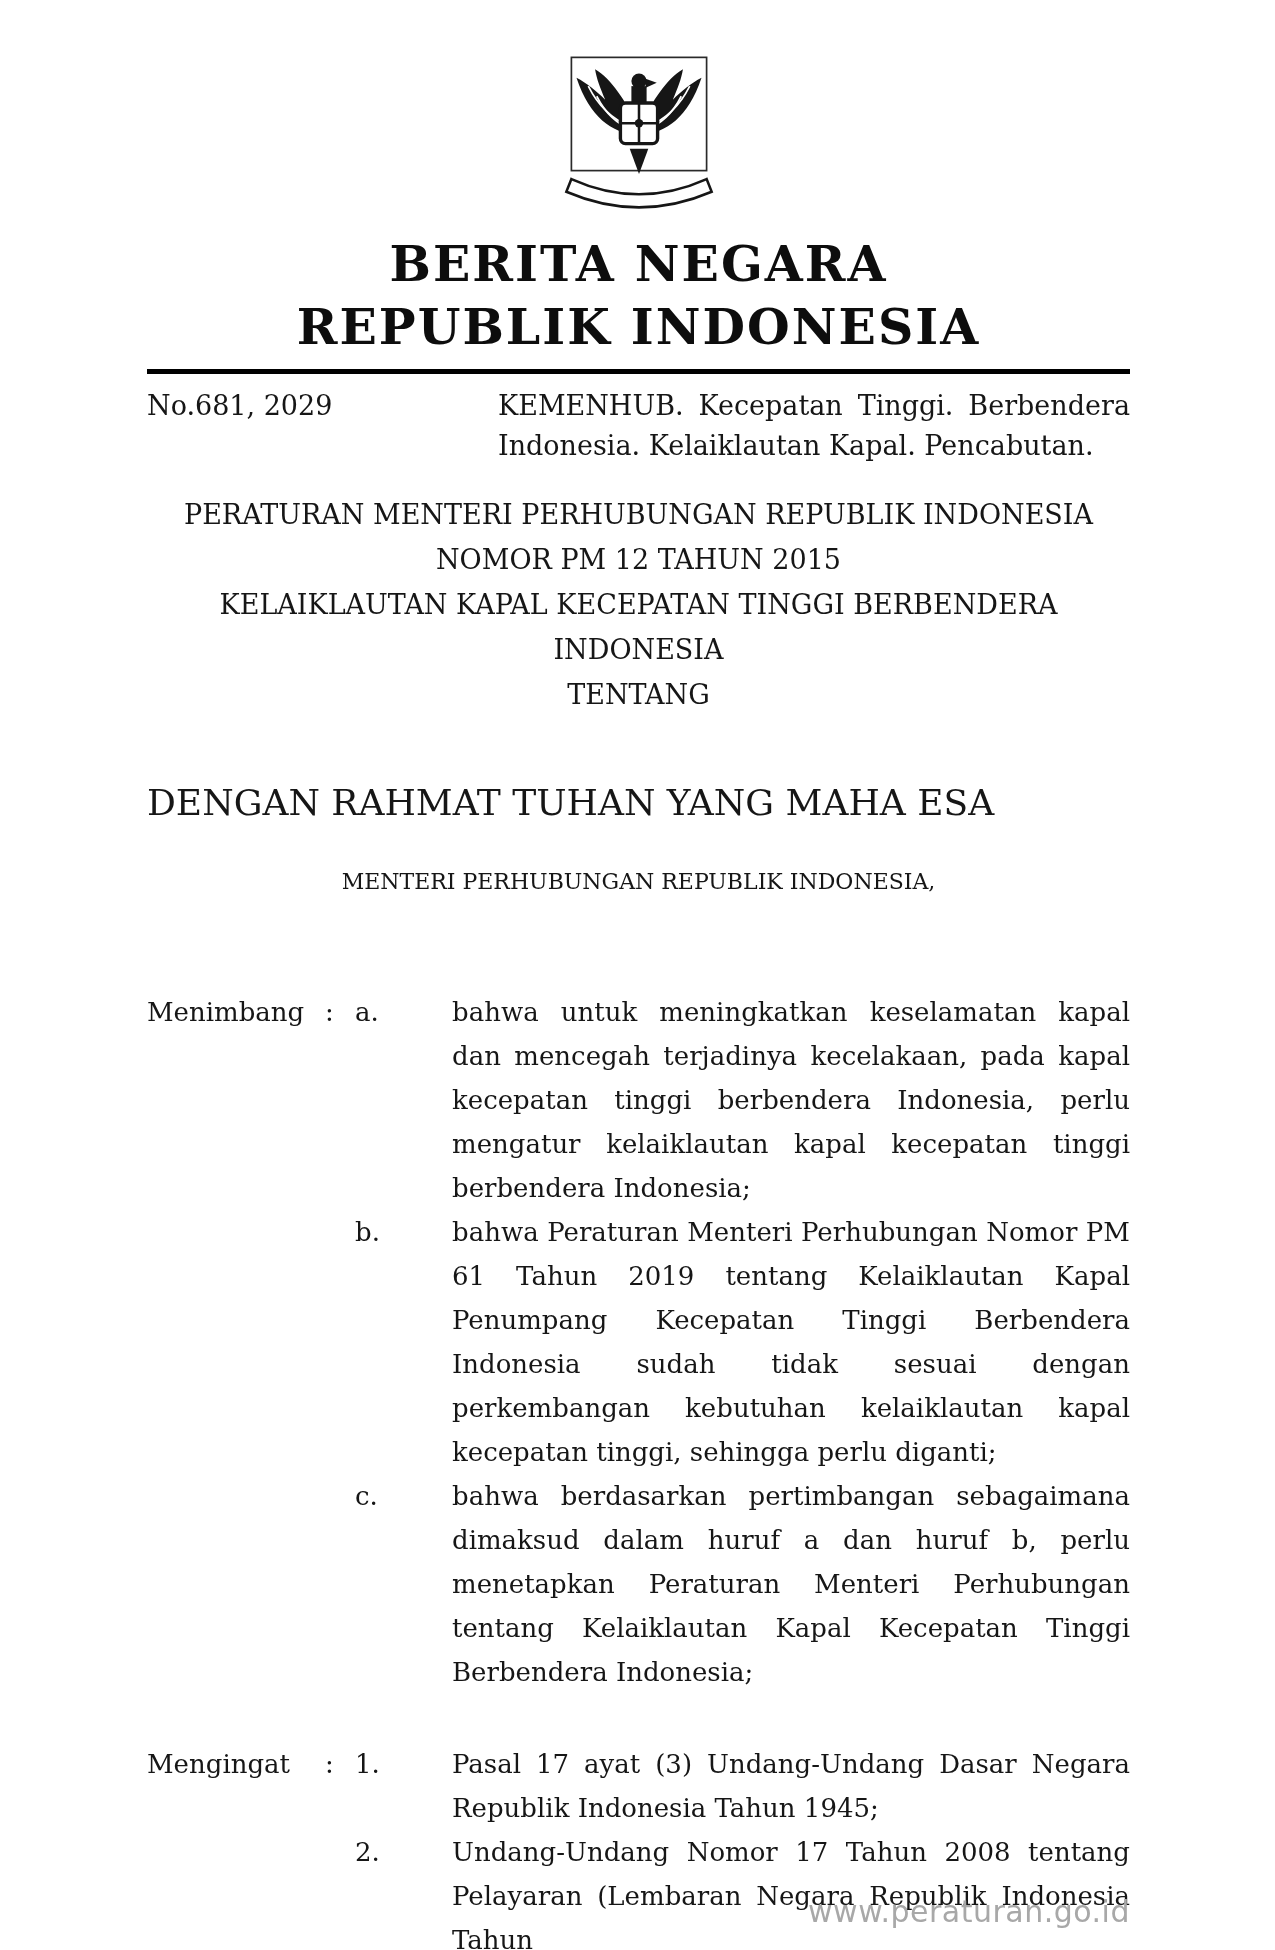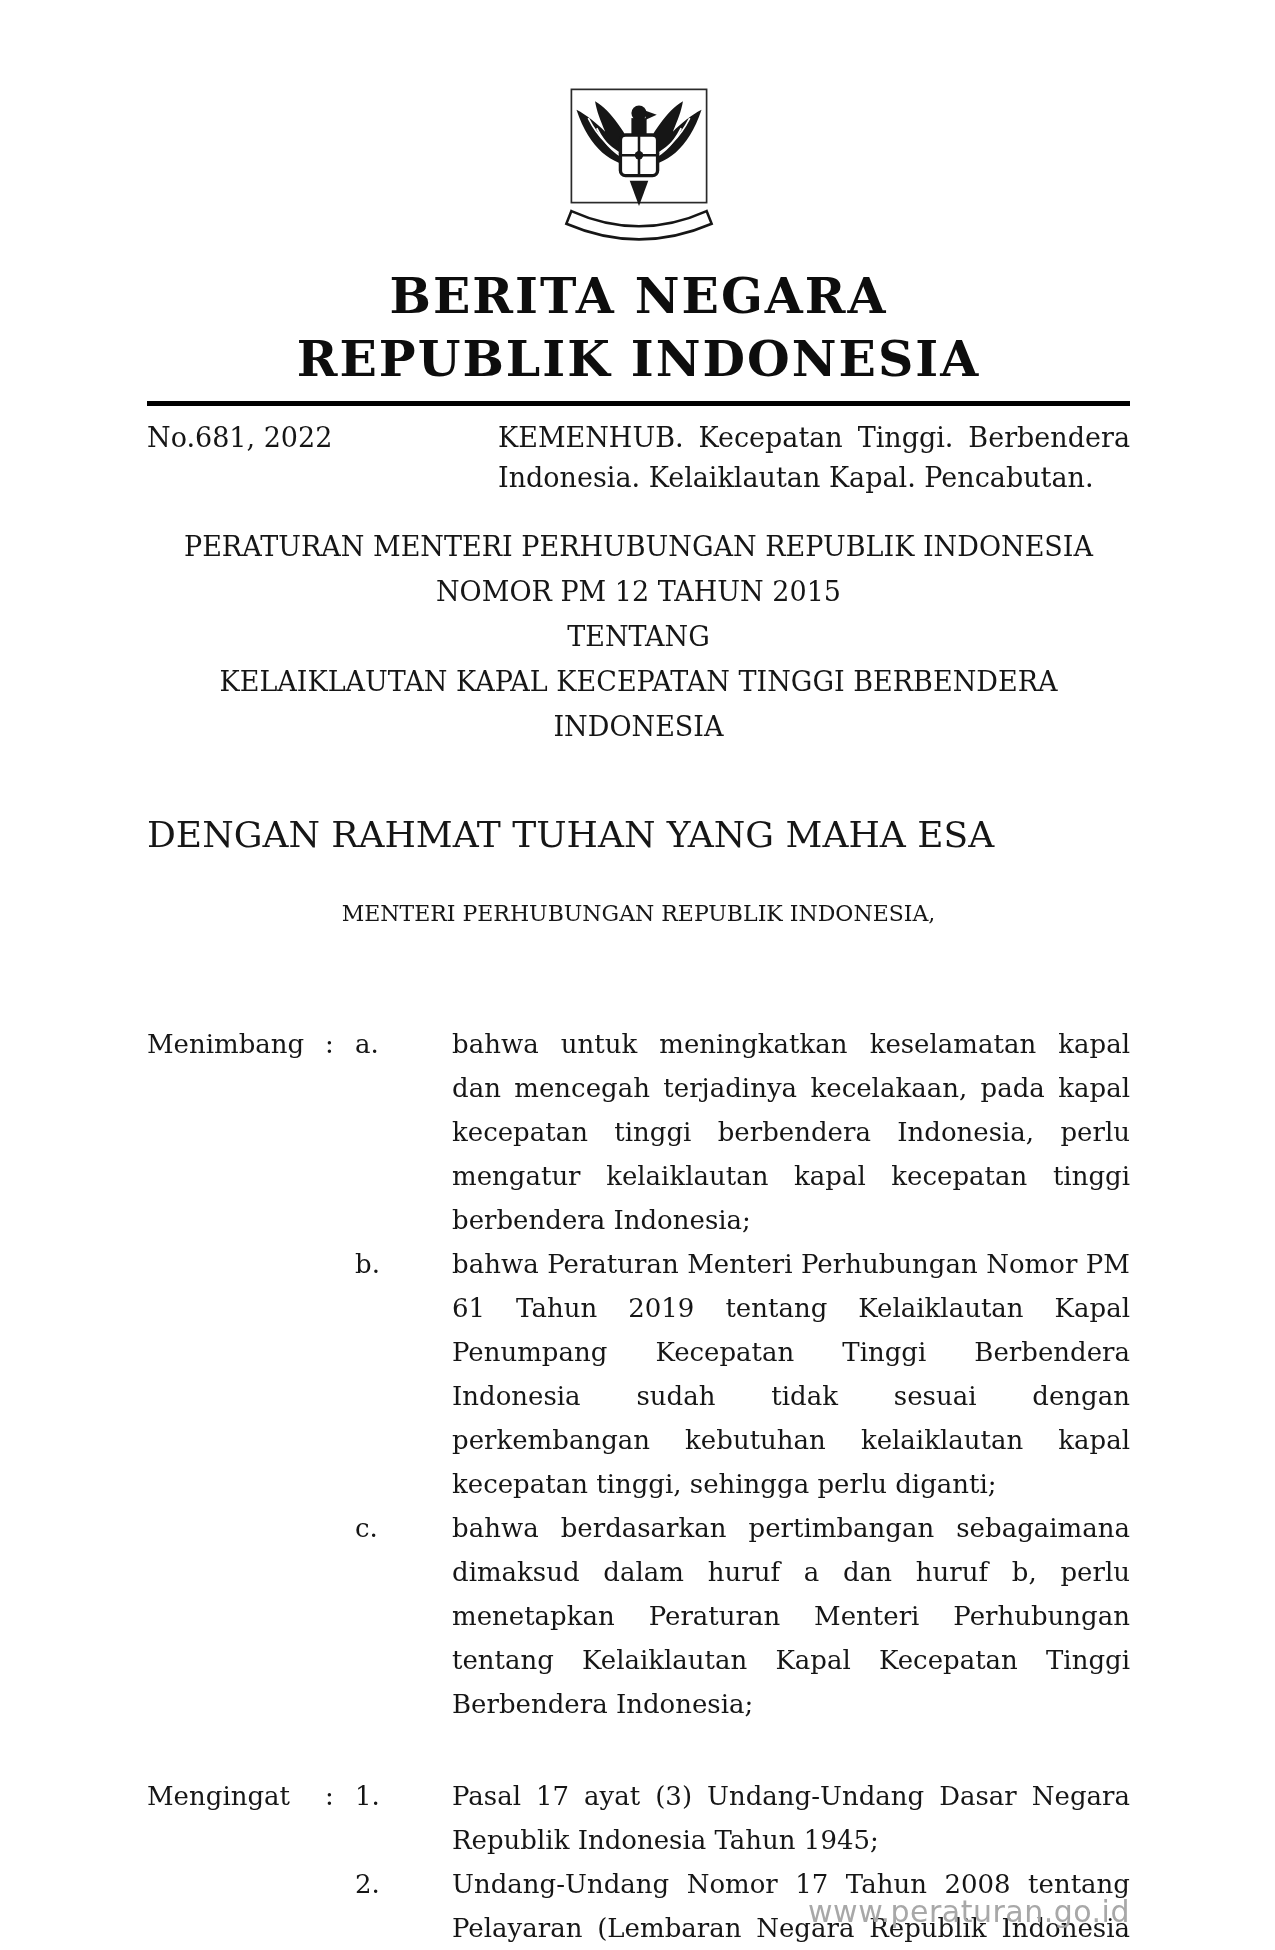--- a/index.html
+++ b/index.html
@@ -5,21 +5,21 @@
   * { margin: 0; padding: 0; box-sizing: border-box; }
   html, body { background: #ffffff; }
   .page {
     position: relative;
     width: 1275px;
     height: 1950px;
     margin: 0 auto;
     background: #ffffff;
     color: #161616;
     font-family: "DejaVu Serif", "Liberation Serif", serif;
-    padding: 86px 145px 0 147px;
+    padding: 54px 145px 0 147px;
     overflow: hidden;
   }
   .emblem { display: flex; justify-content: center; margin-bottom: 10px; }
   .masthead-title {
     text-align: center;
     font-size: 49px;
     font-weight: 700;
     letter-spacing: 2px;
     line-height: 63px;
     color: #0d0d0d;
@@ -104,29 +104,29 @@
       <path d="M30 148 Q110 184 190 148 L196 163 Q110 200 24 163 Z" fill="#ffffff" stroke="#161616" stroke-width="3"></path>
     </svg>
   </div>
 
   <div class="masthead-title">BERITA NEGARA</div>
   <div class="masthead-title">REPUBLIK INDONESIA</div>
 
   <div class="masthead-rule"></div>
 
   <div class="header-row">
-    <span class="issue-no">No.681, 2022</span>
+    <span class="issue-no">No.681, 2029</span>
     <p class="subject-abstract">KEMENHUB. Kecepatan Tinggi. Berbendera Indonesia. Kelaiklautan Kapal. Pencabutan.</p>
   </div>
 
   <div class="title-block">
     <div>PERATURAN MENTERI PERHUBUNGAN REPUBLIK INDONESIA</div>
     <div>NOMOR PM 12 TAHUN 2015</div>
+    <div>KELAIKLAUTAN KAPAL KECEPATAN TINGGI BERBENDERA INDONESIA</div>
     <div>TENTANG</div>
-    <div>KELAIKLAUTAN KAPAL KECEPATAN TINGGI BERBENDERA INDONESIA</div>
   </div>
 
   <div class="grace-line">DENGAN RAHMAT TUHAN YANG MAHA ESA</div>
   <div class="authority-line">MENTERI PERHUBUNGAN REPUBLIK INDONESIA,</div>
 
   <section class="clause clause-considerations">
     <div class="clause-label">Menimbang</div>
     <div class="clause-colon">:</div>
     <div class="clause-items">
       <div class="clause-item">

